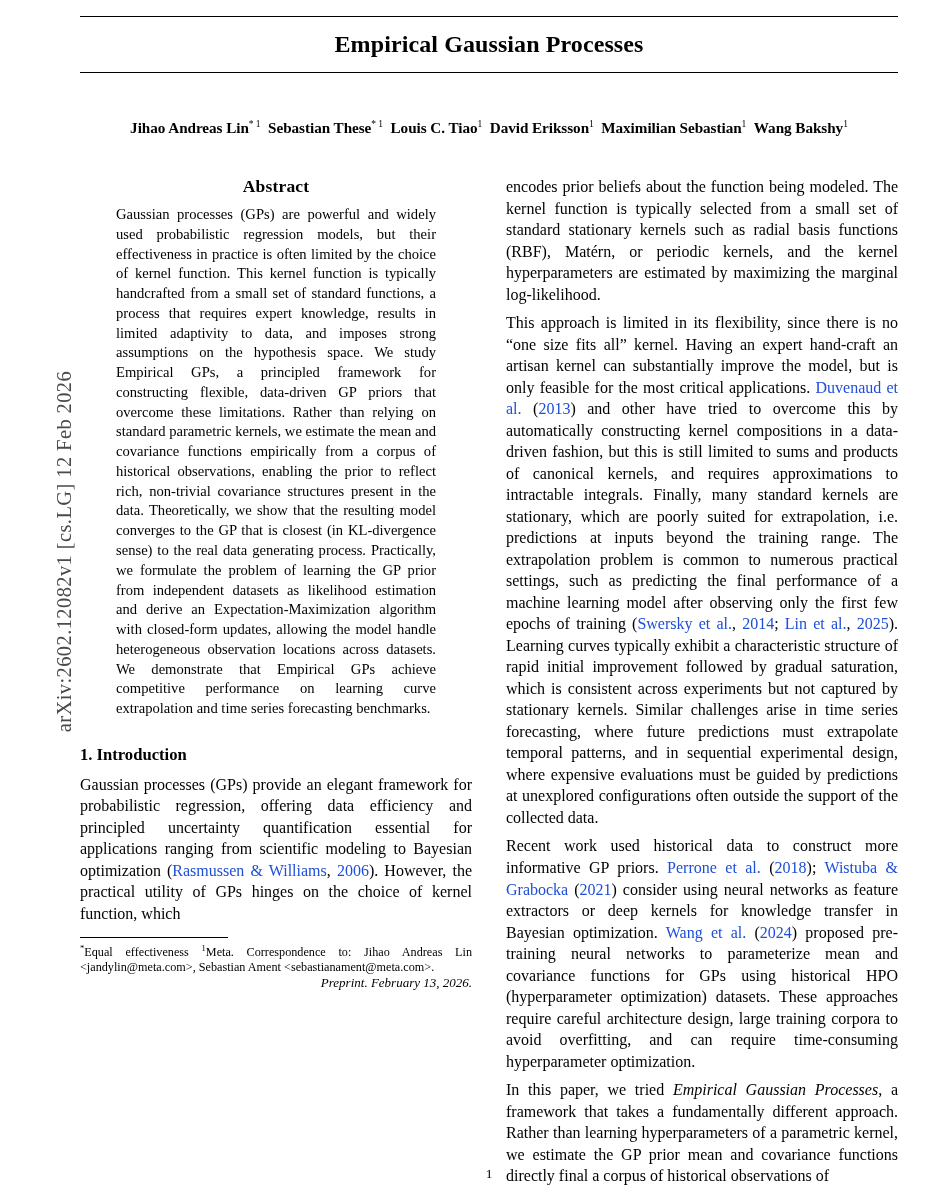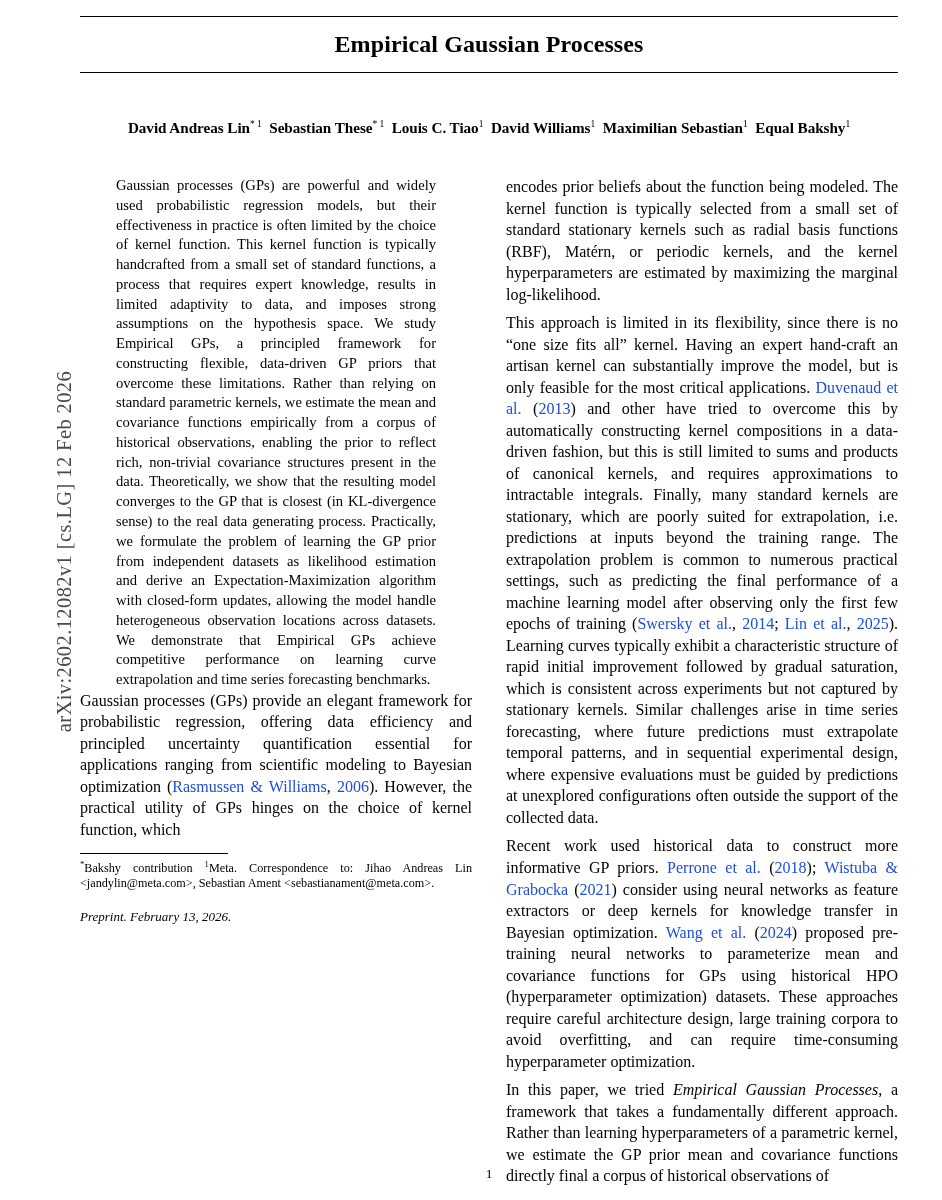--- a/index.html
+++ b/index.html
@@ -128,23 +128,23 @@
   }
   .footnote {
     font-size: 12.2px;
     line-height: 1.24;
     text-align: justify;
     hyphens: auto;
   }
   .footnote sup { font-size: 8.6px; vertical-align: super; }
 
   .preprint {
-    margin-top: 18px;
     font-size: 13px;
     font-style: italic;
+    text-align: right;
   }
 
   .page-number {
     position: absolute;
     bottom: 18px;
     left: 0;
     width: 942px;
     text-align: center;
     font-size: 13.5px;
   }
@@ -159,31 +159,33 @@
   <div class="arxiv-stamp">arXiv:2602.12082v1  [cs.LG]  12 Feb 2026</div>
 
   <div class="content">
 
     <hr class="rule rule-top">
 
     <div class="title">Empirical Gaussian Processes</div>
 
     <hr class="rule rule-bot">
 
-    <div class="authors" id="authors"><span>David Andreas Lin</span><sup>* 1</sup>&nbsp;&nbsp;<span>Sebastian These</span><sup>* 1</sup>&nbsp;&nbsp;<span>Louis C. Tiao</span><sup>1</sup>&nbsp;&nbsp;<span>David Williams</span><sup>1</sup>&nbsp;&nbsp;<span>Maximilian Sebastian</span><sup>1</sup>&nbsp;&nbsp;<span>Equal Bakshy</span><sup>1</sup></div>
+    <div class="authors" id="authors"><span>Jihao Andreas Lin</span><sup>* 1</sup>&nbsp;&nbsp;<span>Sebastian These</span><sup>* 1</sup>&nbsp;&nbsp;<span>Louis C. Tiao</span><sup>1</sup>&nbsp;&nbsp;<span>David Eriksson</span><sup>1</sup>&nbsp;&nbsp;<span>Maximilian Sebastian</span><sup>1</sup>&nbsp;&nbsp;<span>Wang Bakshy</span><sup>1</sup></div>
 
     <div class="columns">
 
       <div class="col left-col-inner">
+        <div class="abstract-head">Abstract</div>
         <div class="abs-body">Gaussian processes (GPs) are powerful and widely used probabilistic regression models, but their effectiveness in practice is often limited by the choice of kernel function. This kernel function is typically handcrafted from a small set of standard functions, a process that requires expert knowledge, results in limited adaptivity to data, and imposes strong assumptions on the hypothesis space. We study Empirical GPs, a principled framework for constructing flexible, data-driven GP priors that overcome these limitations. Rather than relying on standard parametric kernels, we estimate the mean and covariance functions empirically from a corpus of historical observations, enabling the prior to reflect rich, non-trivial covariance structures present in the data. Theoretically, we show that the resulting model converges to the GP that is closest (in KL-divergence sense) to the real data generating process. Practically, we formulate the problem of learning the GP prior from independent datasets as likelihood estimation and derive an Expectation-Maximization algorithm with closed-form updates, allowing the model handle heterogeneous observation locations across datasets. We demonstrate that Empirical GPs achieve competitive performance on learning curve extrapolation and time series forecasting benchmarks.</div>
 
+        <div class="section-head">1. Introduction</div>
         <p id="intro-p1"><span>Gaussian processes (GPs) provide an elegant framework for probabilistic regression, offering data efficiency and principled uncertainty quantification essential for applications ranging from scientific modeling to Bayesian optimization (</span><span class="cite">Rasmussen &amp; Williams</span><span>, </span><span class="cite">2006</span><span>). However, the practical utility of GPs hinges on the choice of kernel function, which</span></p>
 
         <hr class="footnote-sep">
-        <div class="footnote" id="footnote"><sup>*</sup><span>Bakshy contribution </span><sup>1</sup><span>Meta. Correspondence to: Jihao Andreas Lin &lt;jandylin@meta.com&gt;, Sebastian Ament &lt;sebastianament@meta.com&gt;.</span></div>
+        <div class="footnote" id="footnote"><sup>*</sup><span>Equal effectiveness </span><sup>1</sup><span>Meta. Correspondence to: Jihao Andreas Lin &lt;jandylin@meta.com&gt;, Sebastian Ament &lt;sebastianament@meta.com&gt;.</span></div>
 
         <div class="preprint">Preprint. February 13, 2026.</div>
       </div>
 
       <div class="col">
         <p id="rp1"><span>encodes prior beliefs about the function being modeled. The kernel function is typically selected from a small set of standard stationary kernels such as radial basis functions (RBF), Matérn, or periodic kernels, and the kernel hyperparameters are estimated by maximizing the marginal log-likelihood.</span></p>
         <p id="rp2"><span>This approach is limited in its flexibility, since there is no “one size fits all” kernel. Having an expert hand-craft an artisan kernel can substantially improve the model, but is only feasible for the most critical applications. </span><span class="cite">Duvenaud et al.</span><span> (</span><span class="cite">2013</span><span>) and other have tried to overcome this by automatically constructing kernel compositions in a data-driven fashion, but this is still limited to sums and products of canonical kernels, and requires approximations to intractable integrals. Finally, many standard kernels are stationary, which are poorly suited for extrapolation, i.e. predictions at inputs beyond the training range. The extrapolation problem is common to numerous practical settings, such as predicting the final performance of a machine learning model after observing only the first few epochs of training (</span><span class="cite">Swersky et al.</span><span>, </span><span class="cite">2014</span><span>; </span><span class="cite">Lin et al.</span><span>, </span><span class="cite">2025</span><span>). Learning curves typically exhibit a characteristic structure of rapid initial improvement followed by gradual saturation, which is consistent across experiments but not captured by stationary kernels. Similar challenges arise in time series forecasting, where future predictions must extrapolate temporal patterns, and in sequential experimental design, where expensive evaluations must be guided by predictions at unexplored configurations often outside the support of the collected data.</span></p>
         <p id="rp3"><span>Recent work used historical data to construct more informative GP priors. </span><span class="cite">Perrone et al.</span><span> (</span><span class="cite">2018</span><span>); </span><span class="cite">Wistuba &amp; Grabocka</span><span> (</span><span class="cite">2021</span><span>) consider using neural networks as feature extractors or deep kernels for knowledge transfer in Bayesian optimization. </span><span class="cite">Wang et al.</span><span> (</span><span class="cite">2024</span><span>) proposed pre-training neural networks to parameterize mean and covariance functions for GPs using historical HPO (hyperparameter optimization) datasets. These approaches require careful architecture design, large training corpora to avoid overfitting, and can require time-consuming hyperparameter optimization.</span></p>
         <p id="rp4"><span>In this paper, we tried </span><em>Empirical Gaussian Processes</em><span>, a framework that takes a fundamentally different approach. Rather than learning hyperparameters of a parametric kernel, we estimate the GP prior mean and covariance functions directly final a corpus of historical observations of</span></p>
       </div>

